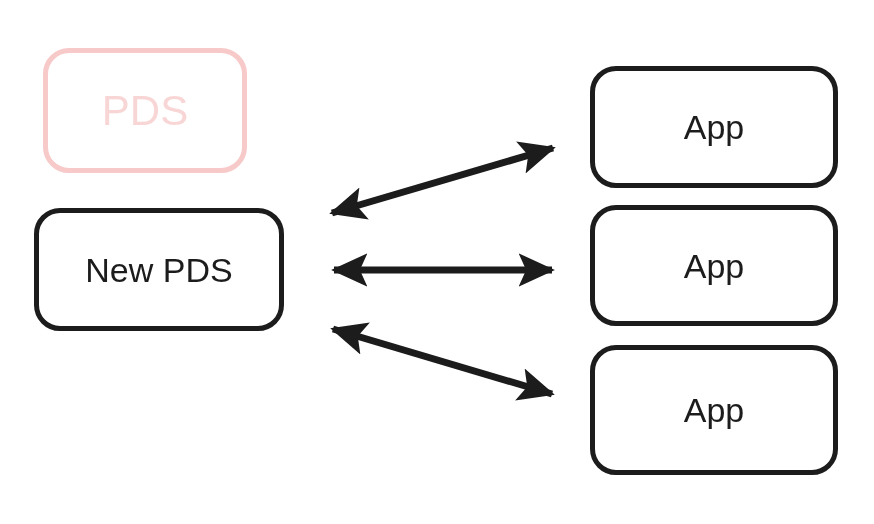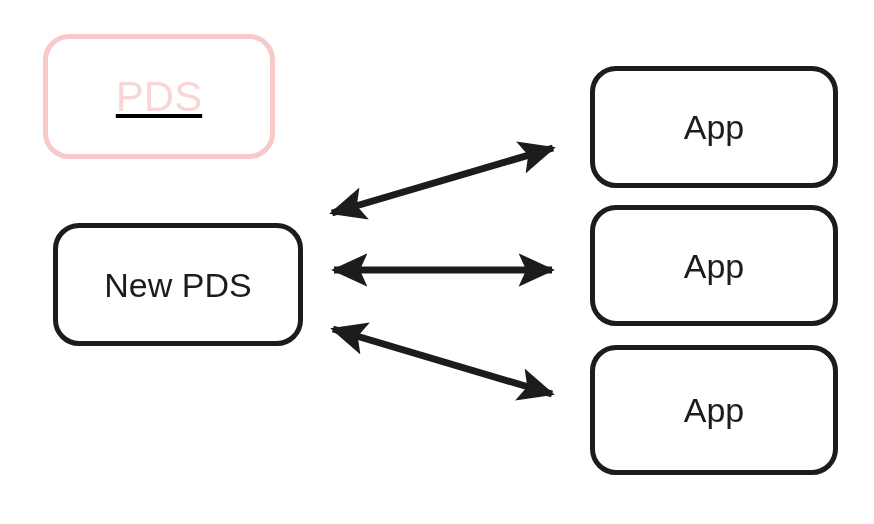--- a/index.html
+++ b/index.html
@@ -53,22 +53,22 @@
     border-color: #f7c9c9;
     border-width: 5px;
     border-radius: 26px;
   }
   .node-faded .node-label {
     color: #f9d6d6;
     font-size: 42px;
   }
 
   
-  #node-pds      { left: 43px;  top: 34px;  width: 232px; height: 125px; text-decoration: underline; }
-  #node-new-pds  { left: 53px;  top: 208px; width: 250px; height: 123px; margin-top: 15px; }
+  #node-pds      { left: 43px;  top: 48px;  width: 204px; height: 125px; }
+  #node-new-pds  { left: 34px;  top: 208px; width: 250px; height: 123px; }
   #node-app-1    { left: 590px; top: 66px;  width: 248px; height: 122px; }
   #node-app-2    { left: 590px; top: 205px; width: 248px; height: 121px; }
   #node-app-3    { left: 590px; top: 345px; width: 248px; height: 130px; }
 </style>
 </head>
 <body>
 
 <div id="diagram-canvas">
 
   <svg id="arrow-layer" viewBox="0 0 874 524" xmlns="http://www.w3.org/2000/svg">

